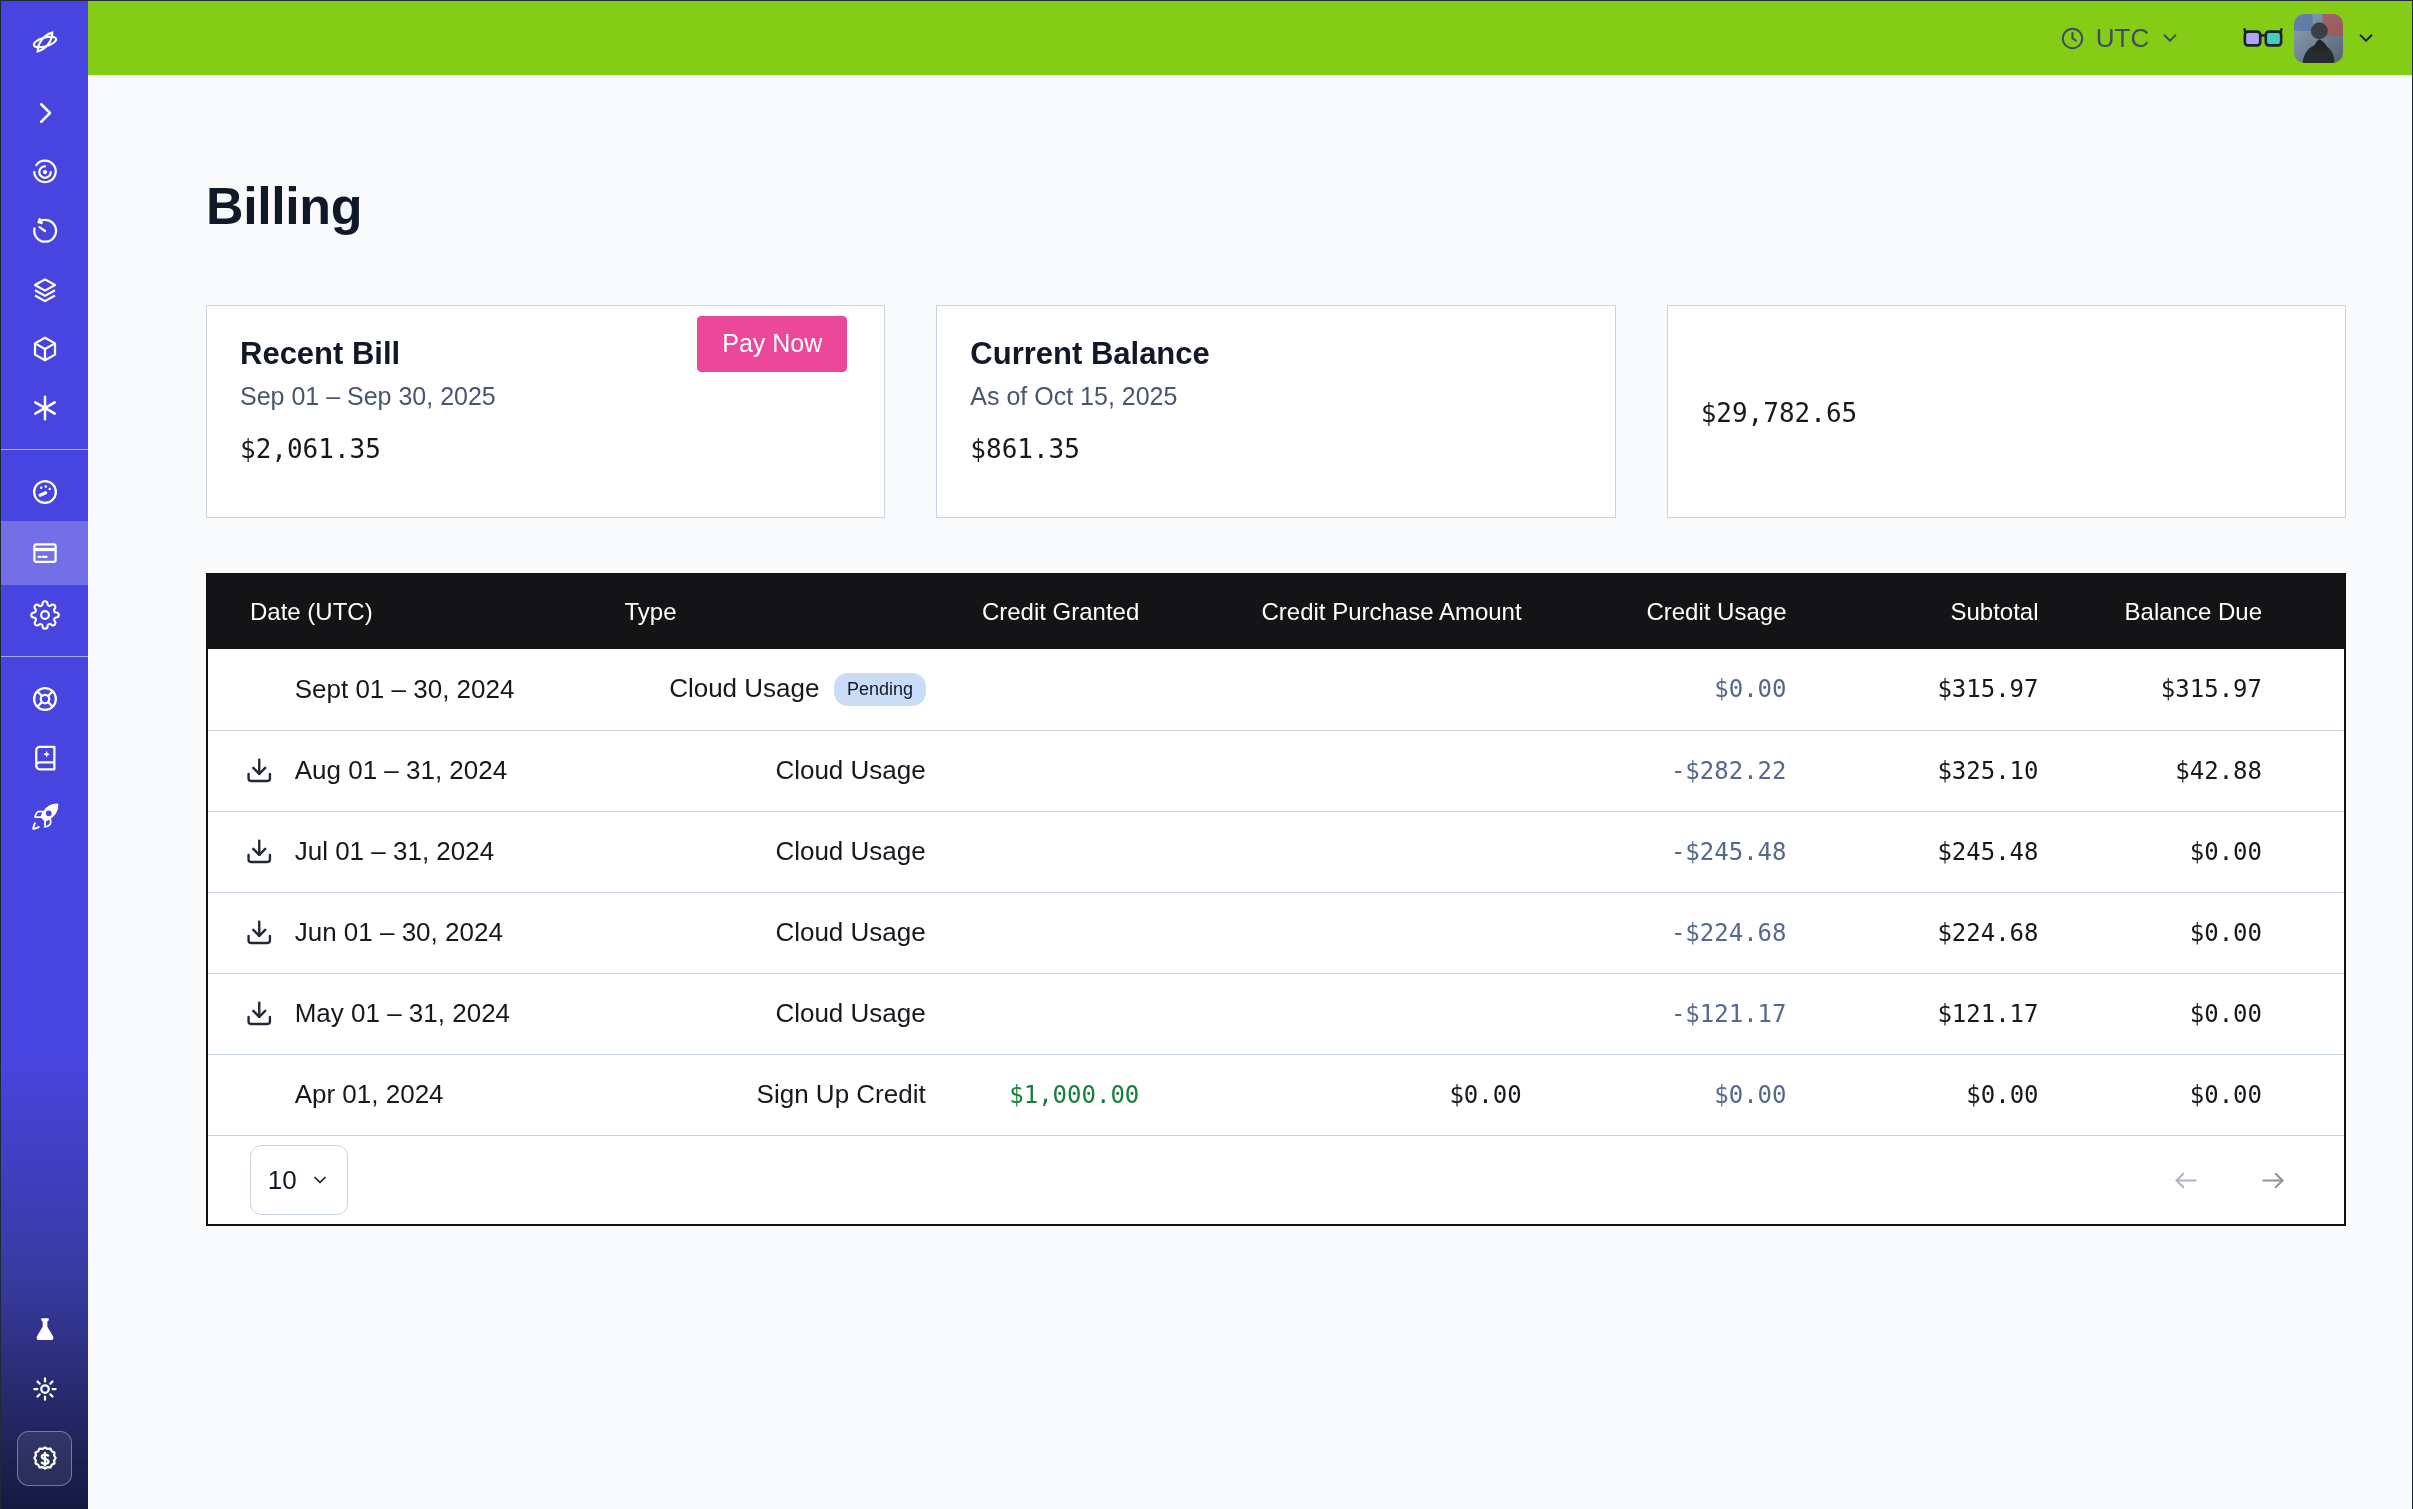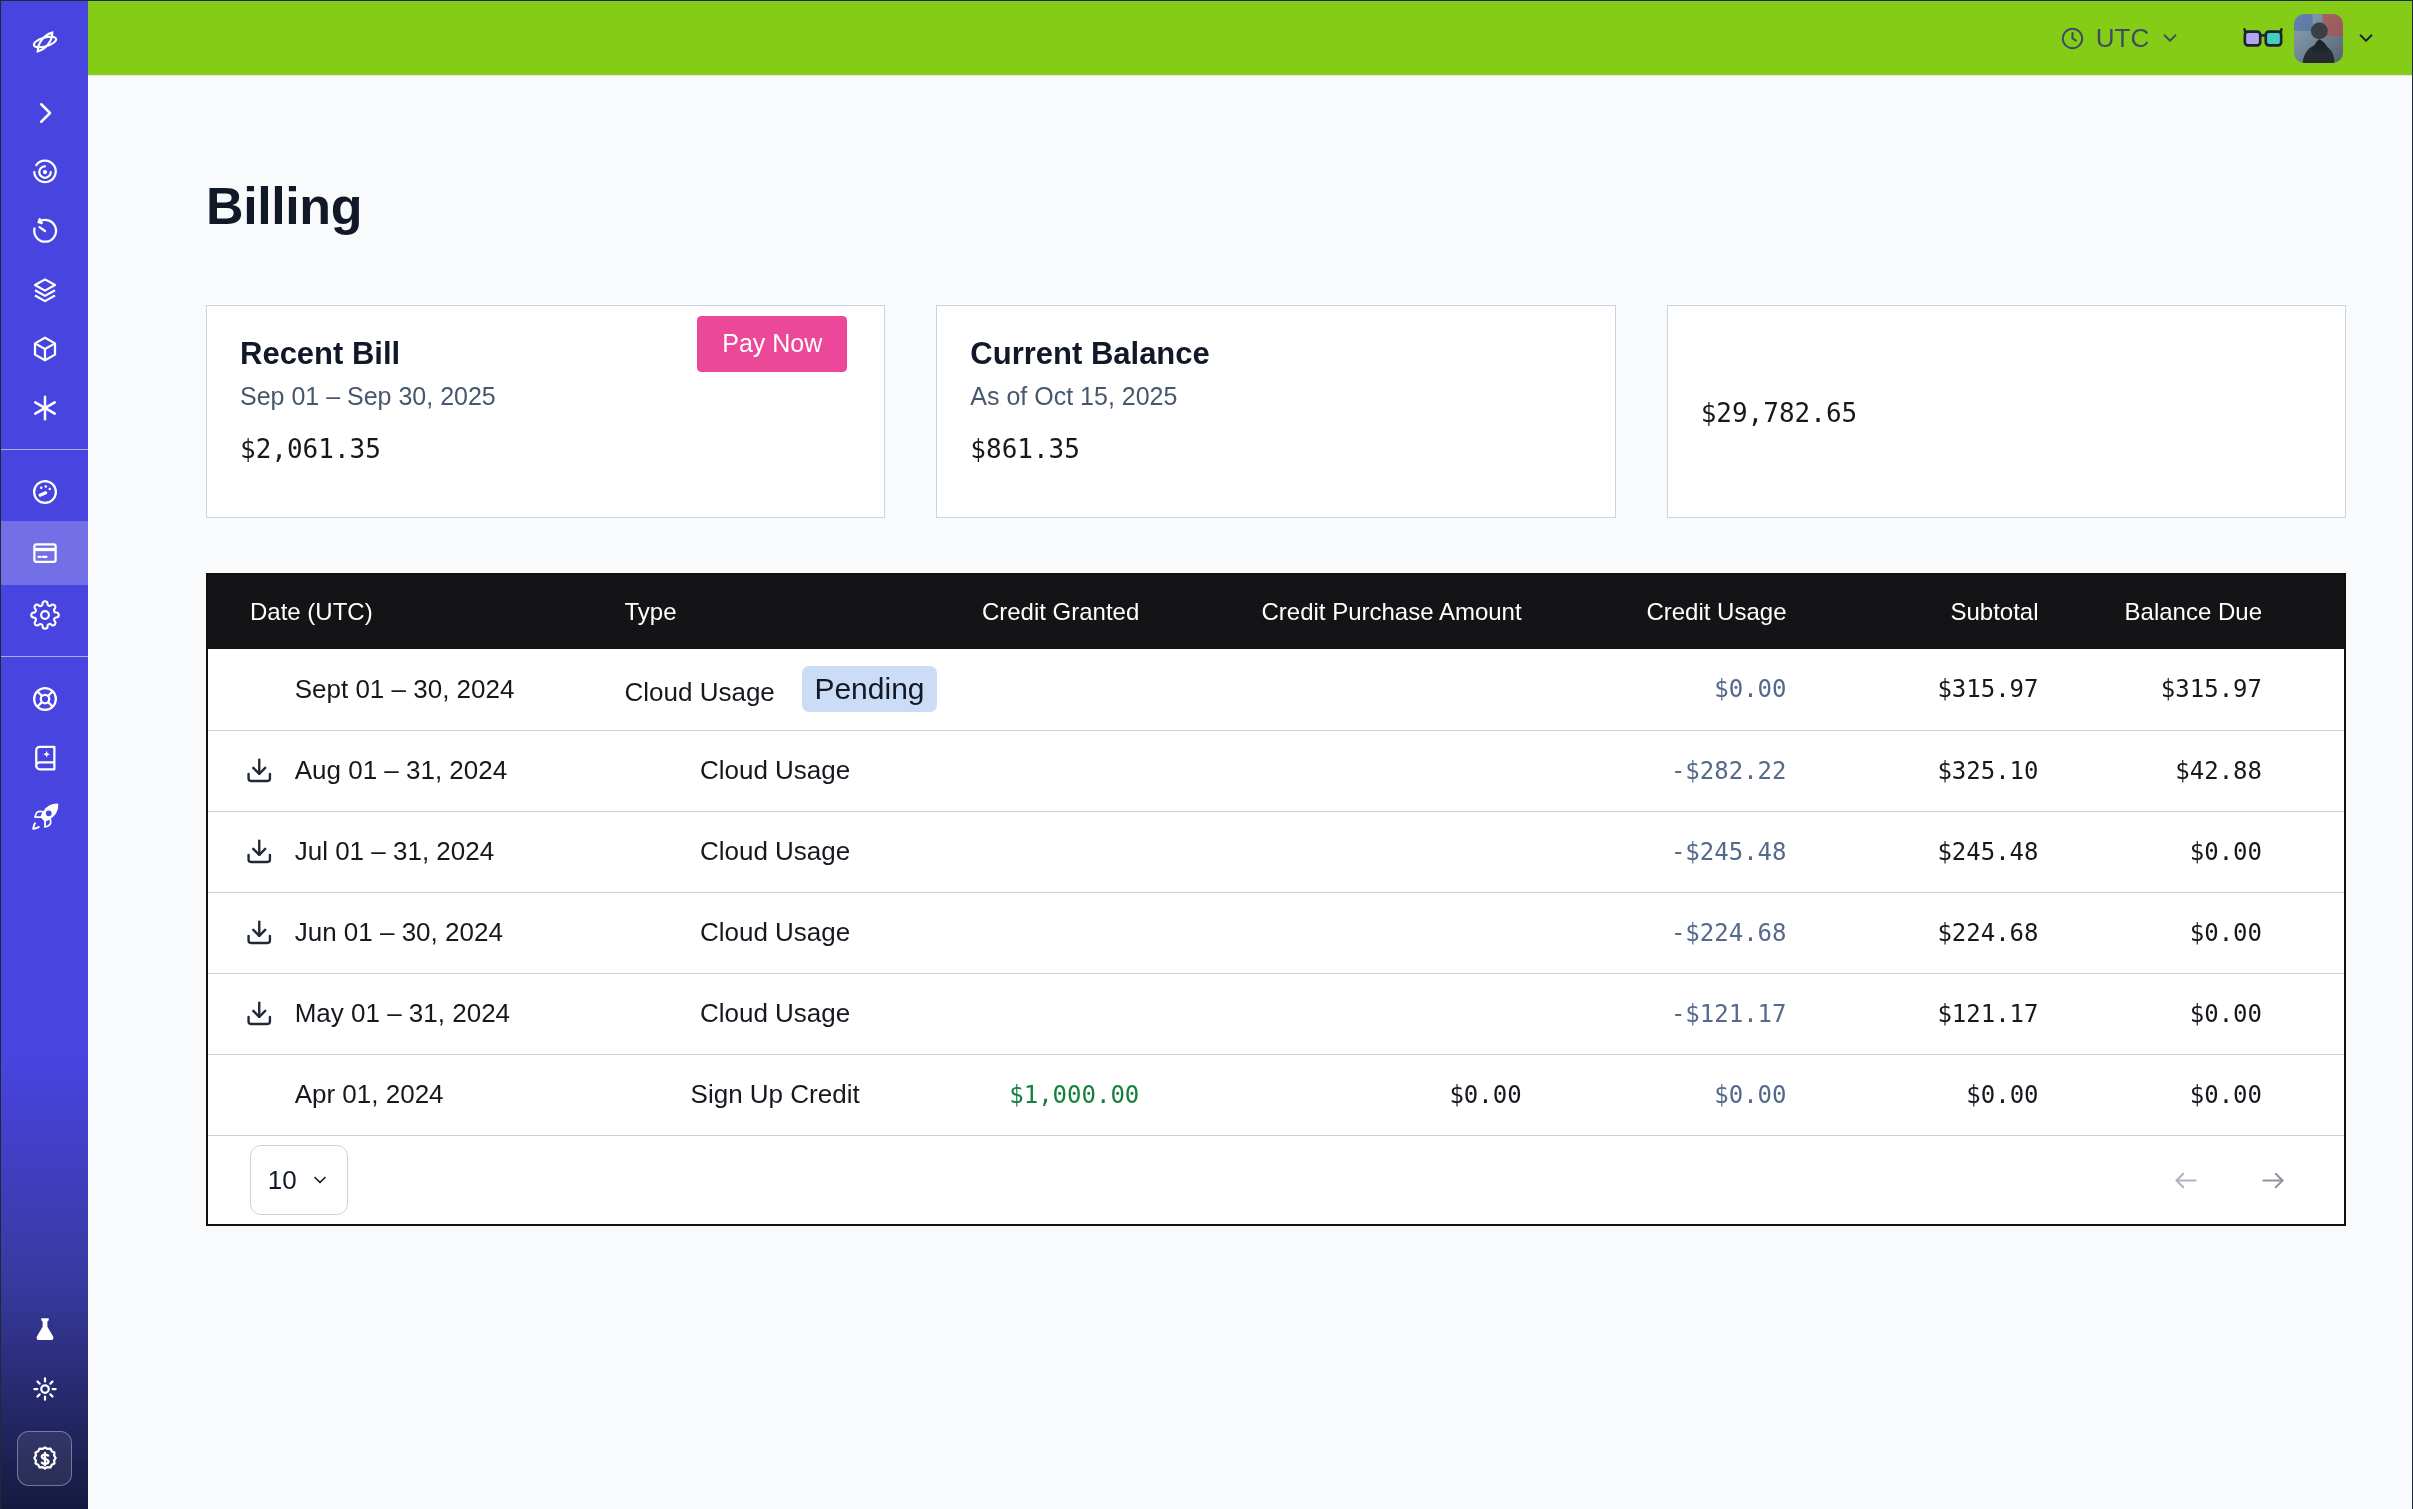--- a/index.html
+++ b/index.html
@@ -69,27 +69,27 @@
   col.c-purchase { width:17.9%; } col.c-usage { width:12.4%; } col.c-subtotal { width:11.8%; } col.c-balance { width:14.3%; }
   thead th {
     background:#141417; color:#fff; font-size:24px; font-weight:500; height:74px;
     text-align:right; padding:0; white-space:nowrap;
   }
   thead th.left { text-align:left; }
   thead th:first-child { padding-left:42px; }
   thead th:last-child { padding-right:82px; }
   tbody td { height:81px; font-size:26px; color:#16181d; text-align:right; white-space:nowrap; }
   tbody tr + tr td { border-top:1.7px solid #c9d4e3; }
-  td.left { text-align:center; }
+  td.left { text-align:right; }
   .date-cell { display:flex; align-items:center; padding-left:37px; gap:11.7px; }
   .dl-slot { width:38px; height:33px; display:flex; align-items:center; justify-content:flex-start; flex:0 0 auto; }
   .dl-slot svg { width:28.5px; height:28.5px; }
   .badge {
-    display:inline-block; background:#cadcf6; color:#121826; font-size:30px;
-    padding:5.9px 12.6px; border-radius:7px; margin-left:27px; vertical-align:1.7px;
+    display:inline-block; background:#cadcf6; color:#121826; font-size:18px;
+    padding:5.9px 12.6px; border-radius:14px; margin-left:15px; vertical-align:1.7px;
   }
   td.num { font-family:"DejaVu Sans Mono", monospace; font-size:24px; }
   td.num.granted { color:#15803d; }
   td.num.usage { color:#55698c; }
   td:last-child { padding-right:82px; }
 
   .table-footer {
     border-top:1.7px solid #c9d4e3; height:89px; display:flex; align-items:center;
     justify-content:space-between; padding:0 54px 0 42px;
   }

